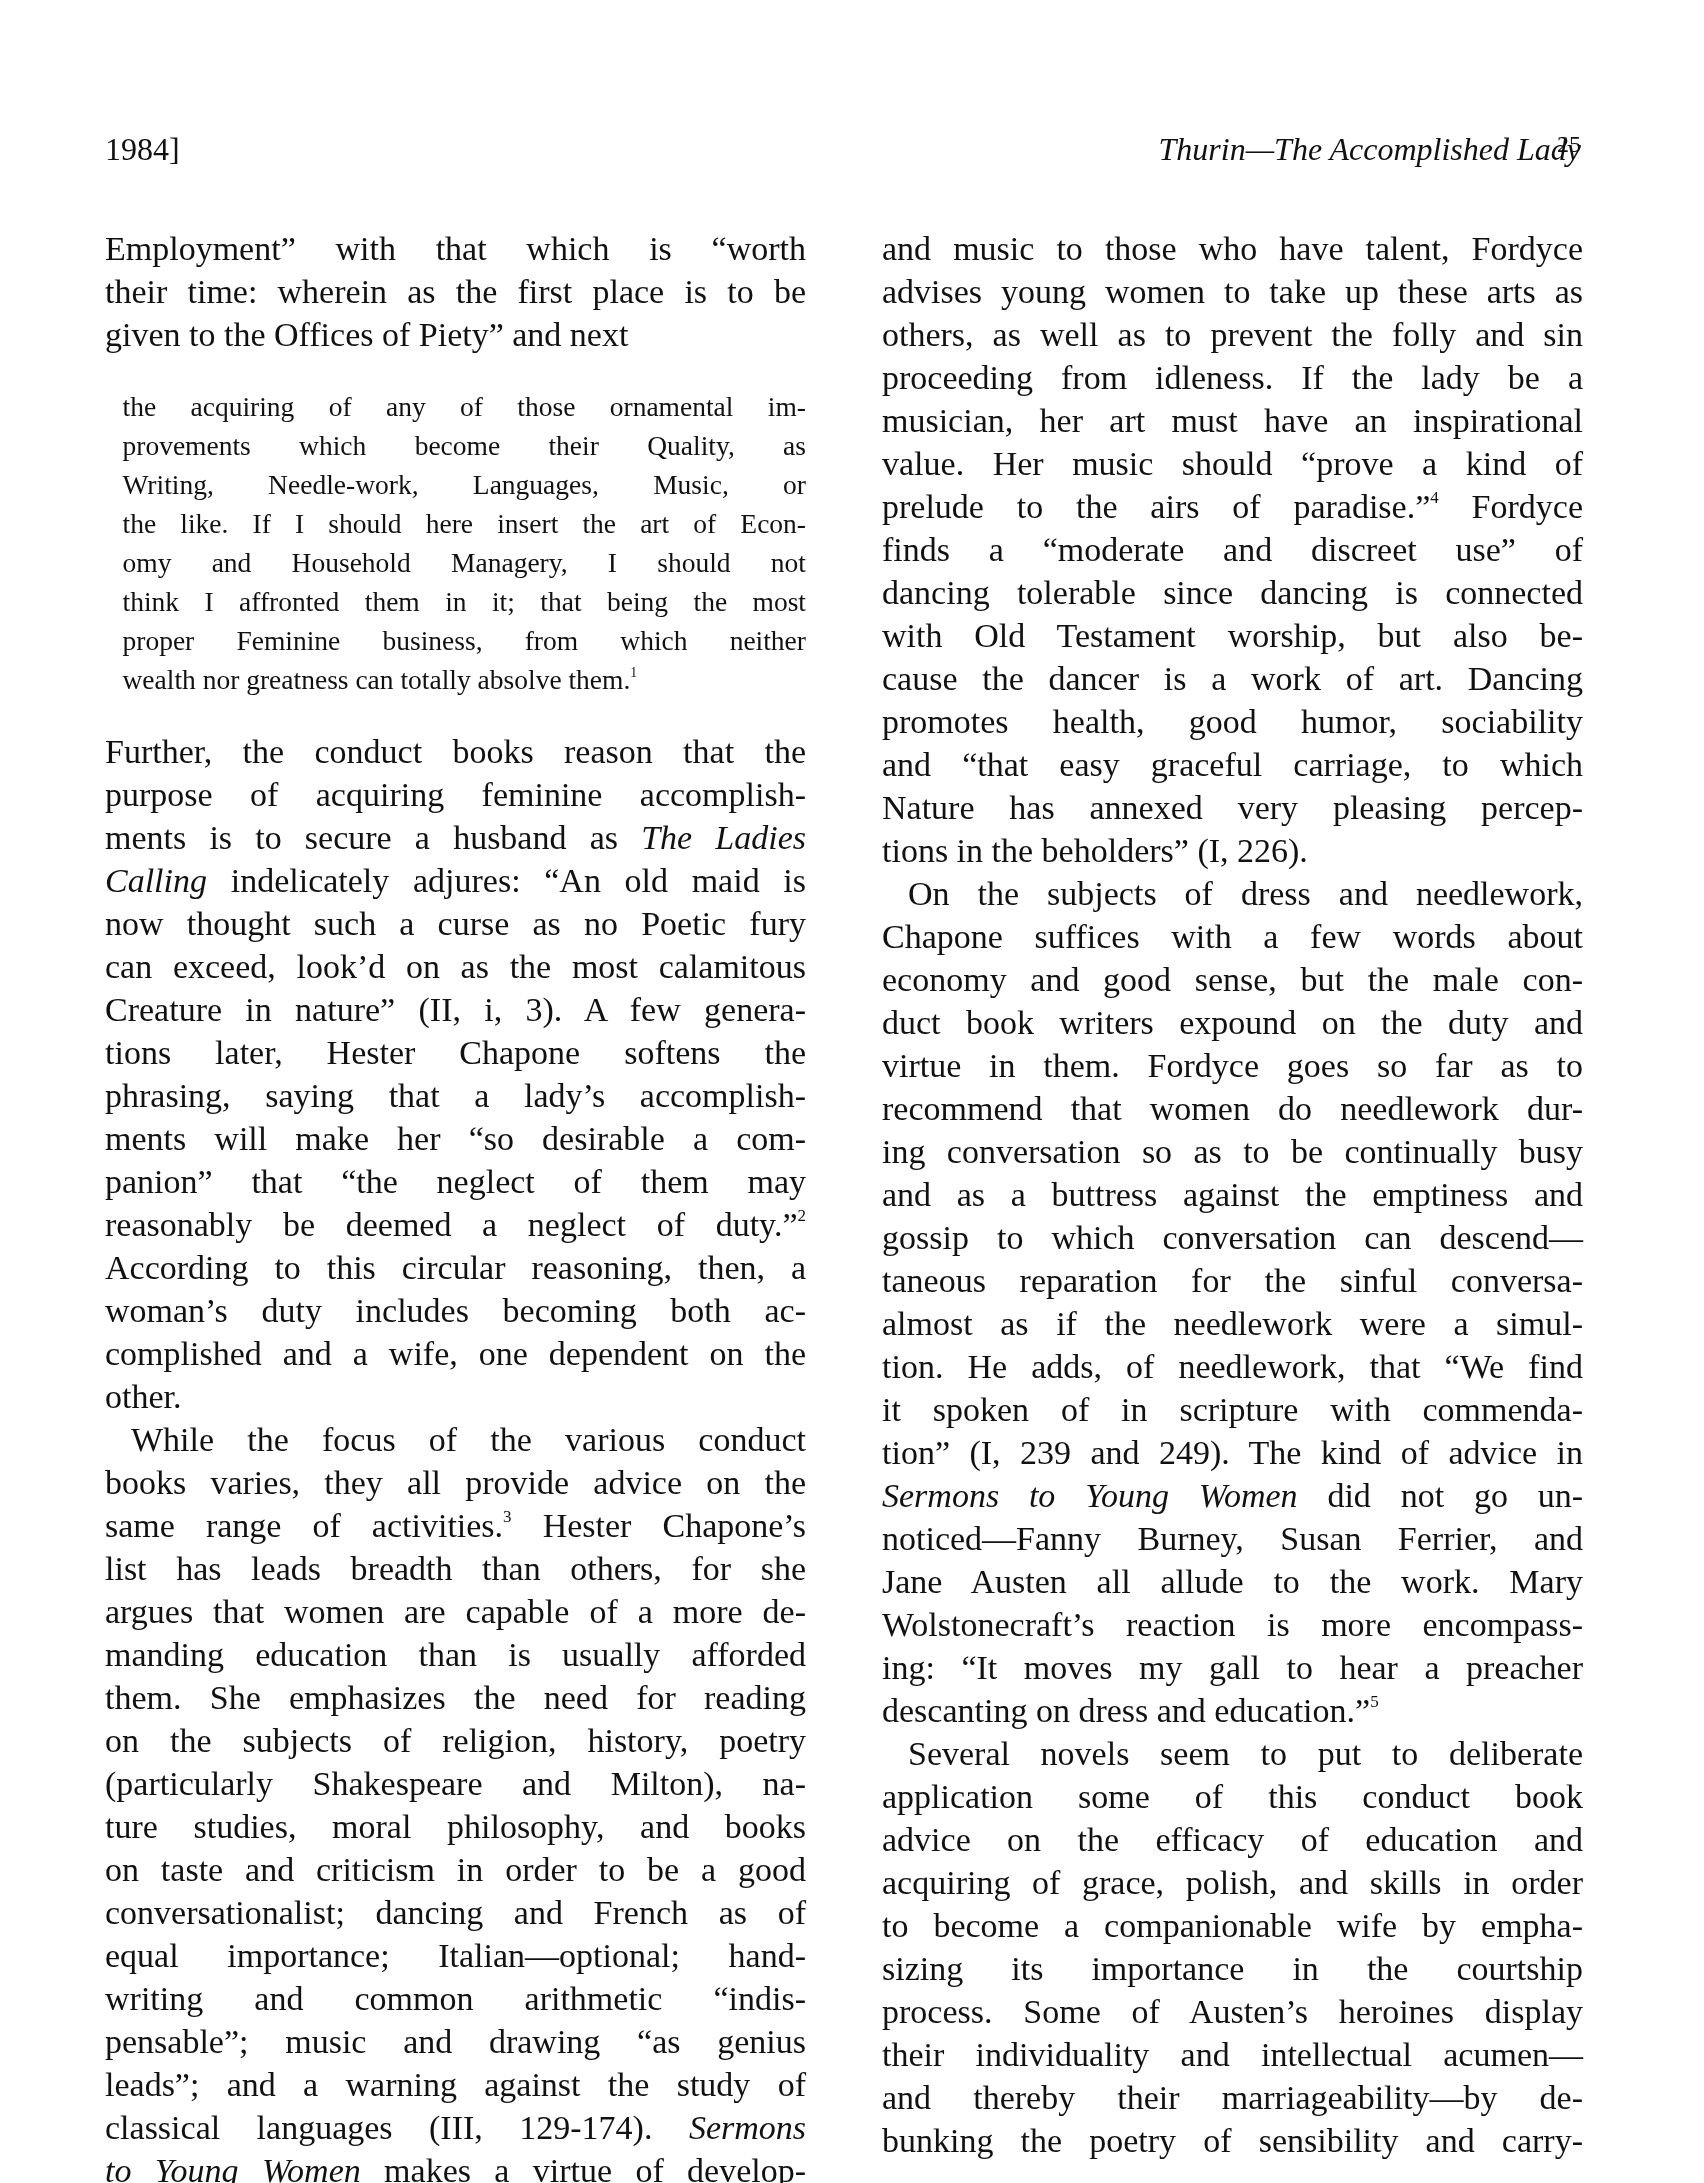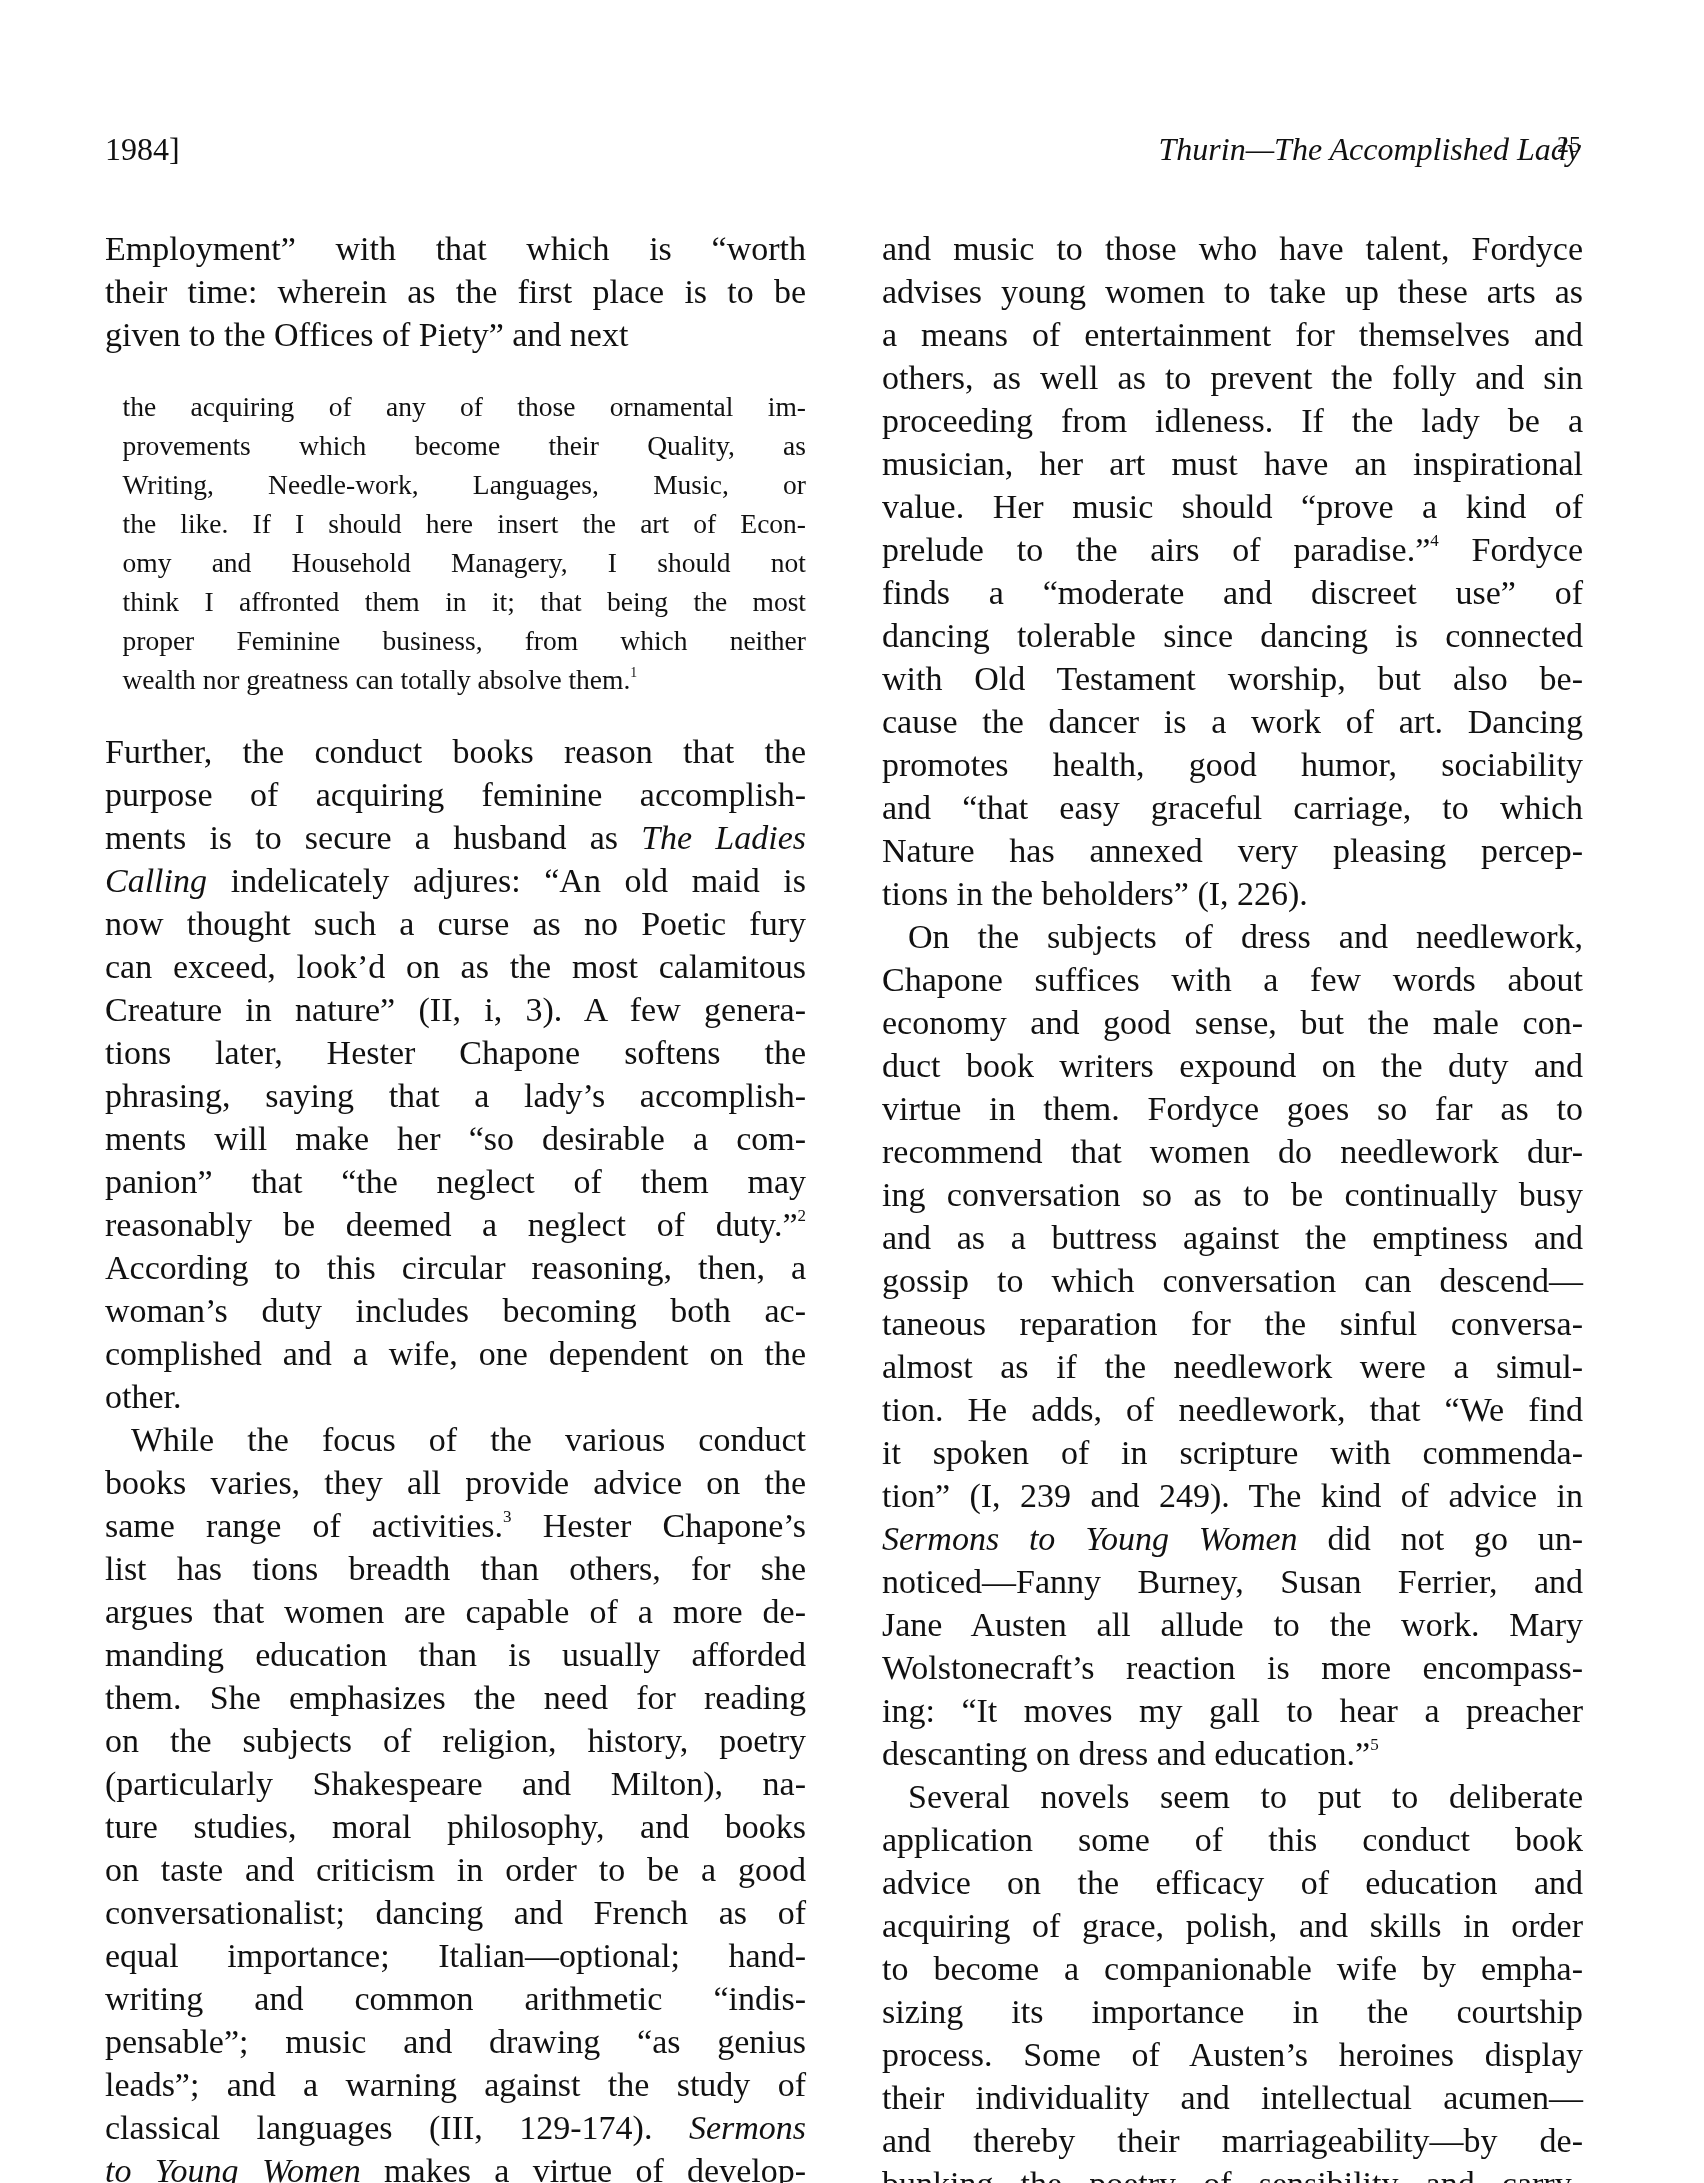--- a/index.html
+++ b/index.html
@@ -62,21 +62,21 @@
     <span class="line">According to this circular reasoning, then, a</span>
     <span class="line">woman’s duty includes becoming both ac-</span>
     <span class="line">complished and a wife, one dependent on the</span>
     <span class="line last">other.</span>
   </p>
 
   <p>
     <span class="line" style="padding-left:26px;box-sizing:border-box;">While the focus of the various conduct</span>
     <span class="line">books varies, they all provide advice on the</span>
     <span class="line"><span>same range of activities.</span><sup>3</sup><span> Hester Chapone’s</span></span>
-    <span class="line">list has tions breadth than others, for she</span>
+    <span class="line">list has leads breadth than others, for she</span>
     <span class="line">argues that women are capable of a more de-</span>
     <span class="line">manding education than is usually afforded</span>
     <span class="line">them. She emphasizes the need for reading</span>
     <span class="line">on the subjects of religion, history, poetry</span>
     <span class="line">(particularly Shakespeare and Milton), na-</span>
     <span class="line">ture studies, moral philosophy, and books</span>
     <span class="line">on taste and criticism in order to be a good</span>
     <span class="line">conversationalist; dancing and French as of</span>
     <span class="line">equal importance; Italian—optional; hand-</span>
     <span class="line">writing and common arithmetic “indis-</span>
@@ -85,21 +85,20 @@
     <span class="line"><span>classical languages (III, 129-174). </span><i>Sermons</i></span>
     <span class="line"><i>to Young Women</i><span> makes a virtue of develop-</span></span>
 
   </p>
 </div>
 
 <div class="col right">
   <p>
     <span class="line">and music to those who have talent, Fordyce</span>
     <span class="line">advises young women to take up these arts as</span>
-    <span class="line">a means of entertainment for themselves and</span>
     <span class="line">others, as well as to prevent the folly and sin</span>
     <span class="line">proceeding from idleness. If the lady be a</span>
     <span class="line">musician, her art must have an inspirational</span>
     <span class="line">value. Her music should “prove a kind of</span>
     <span class="line"><span>prelude to the airs of paradise.”</span><sup>4</sup><span> Fordyce</span></span>
     <span class="line">finds a “moderate and discreet use” of</span>
     <span class="line">dancing tolerable since dancing is connected</span>
     <span class="line">with Old Testament worship, but also be-</span>
     <span class="line">cause the dancer is a work of art. Dancing</span>
     <span class="line">promotes health, good humor, sociability</span>

